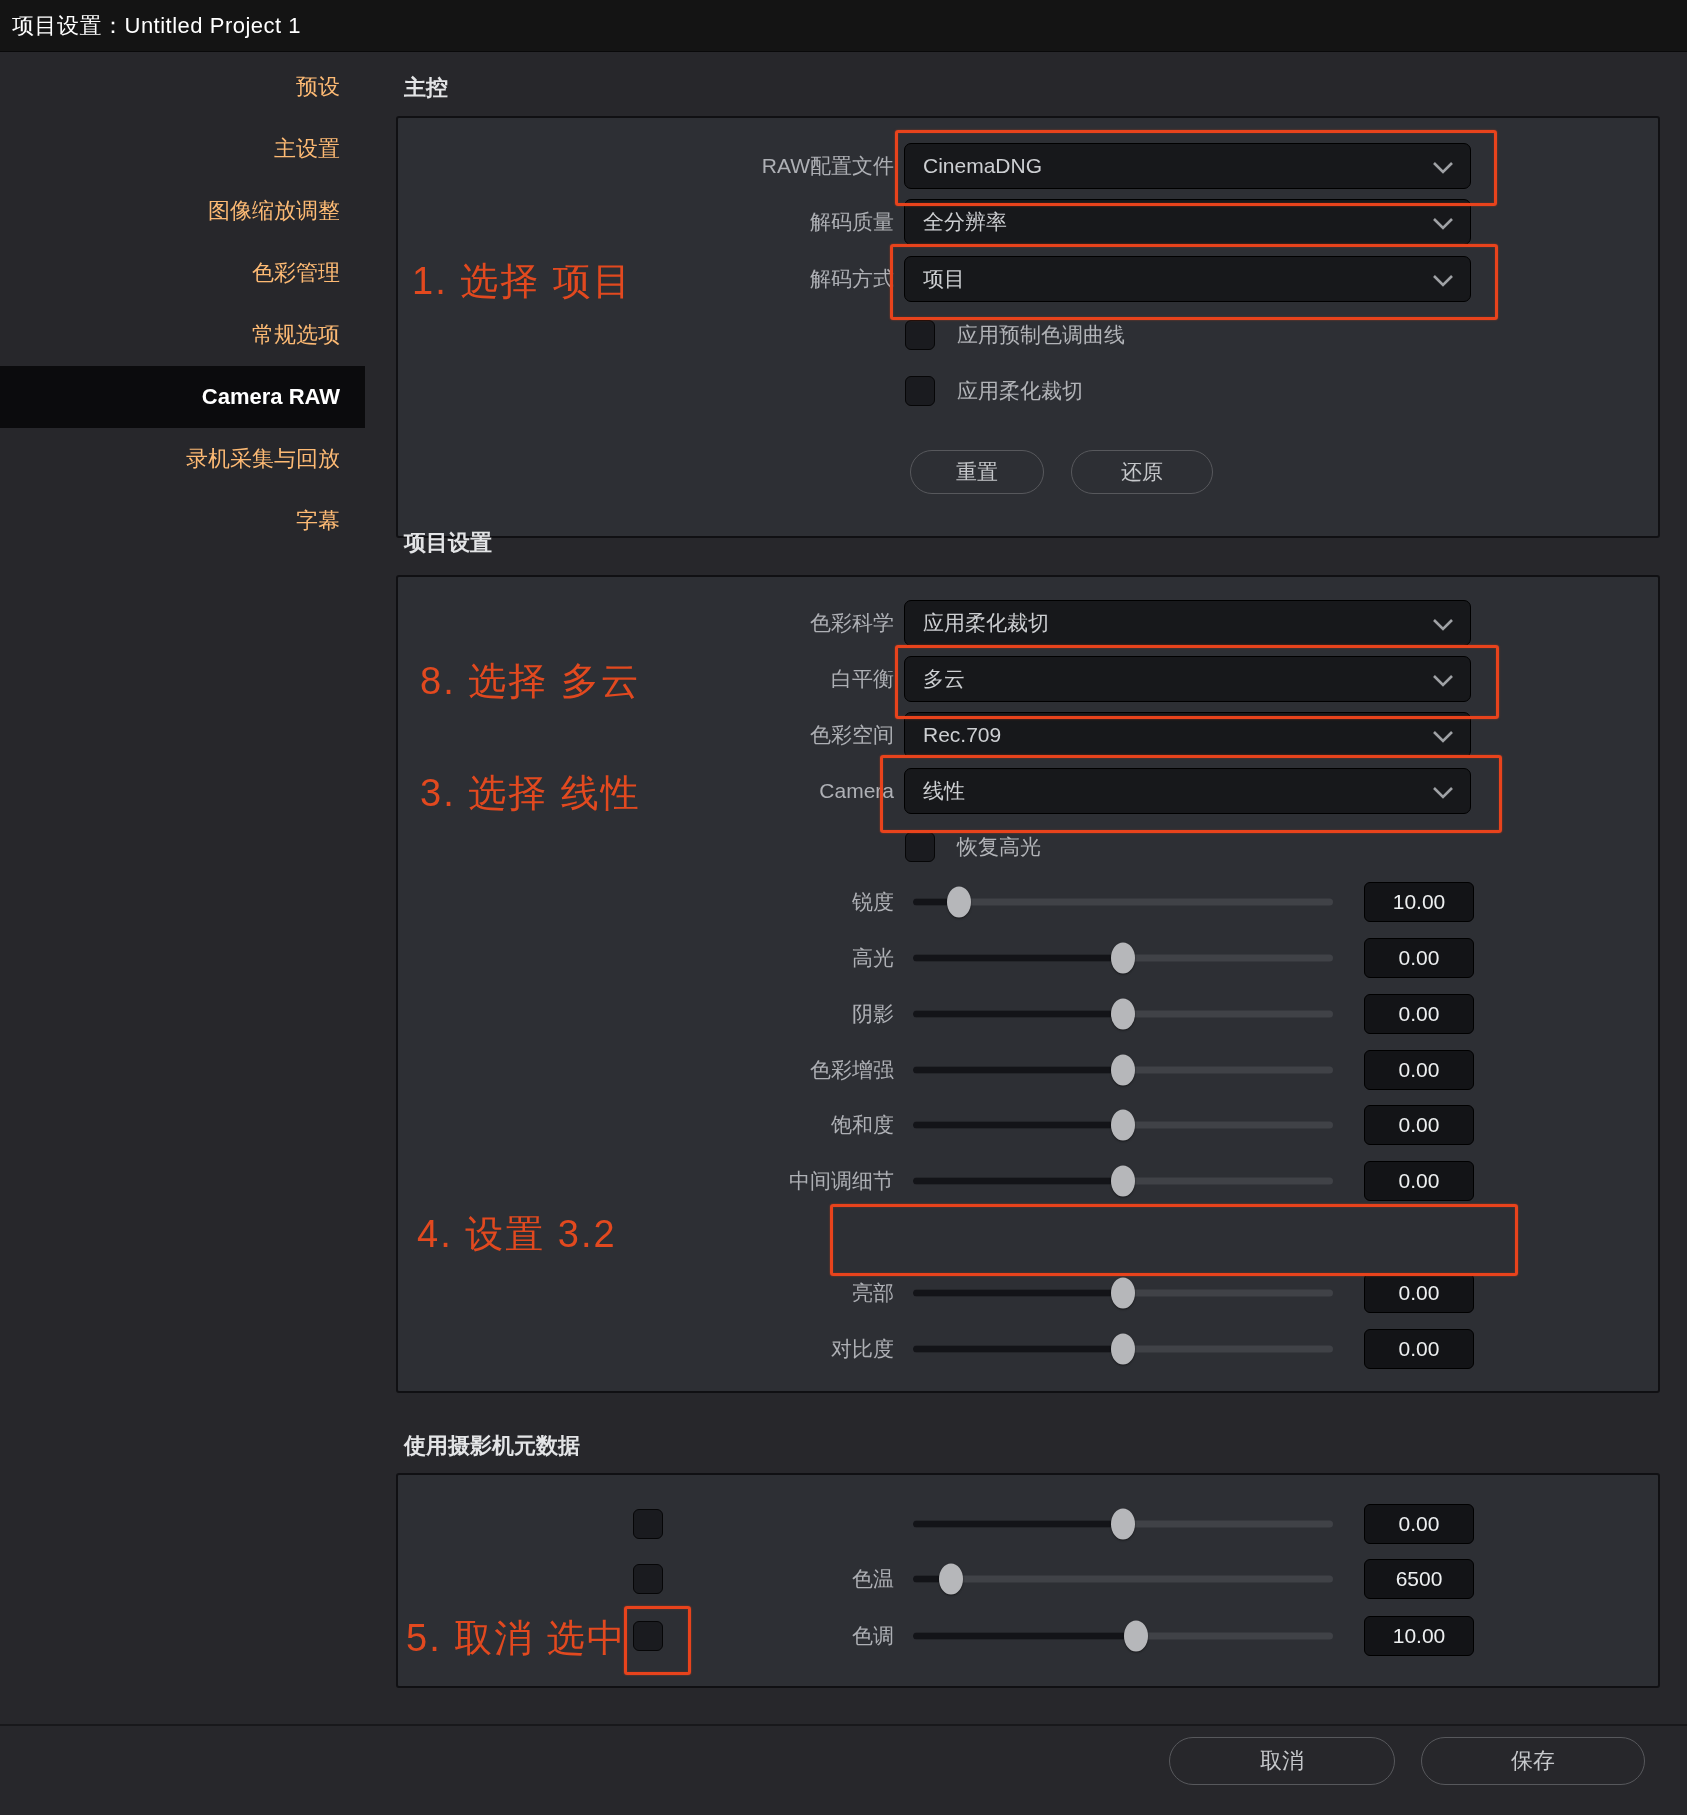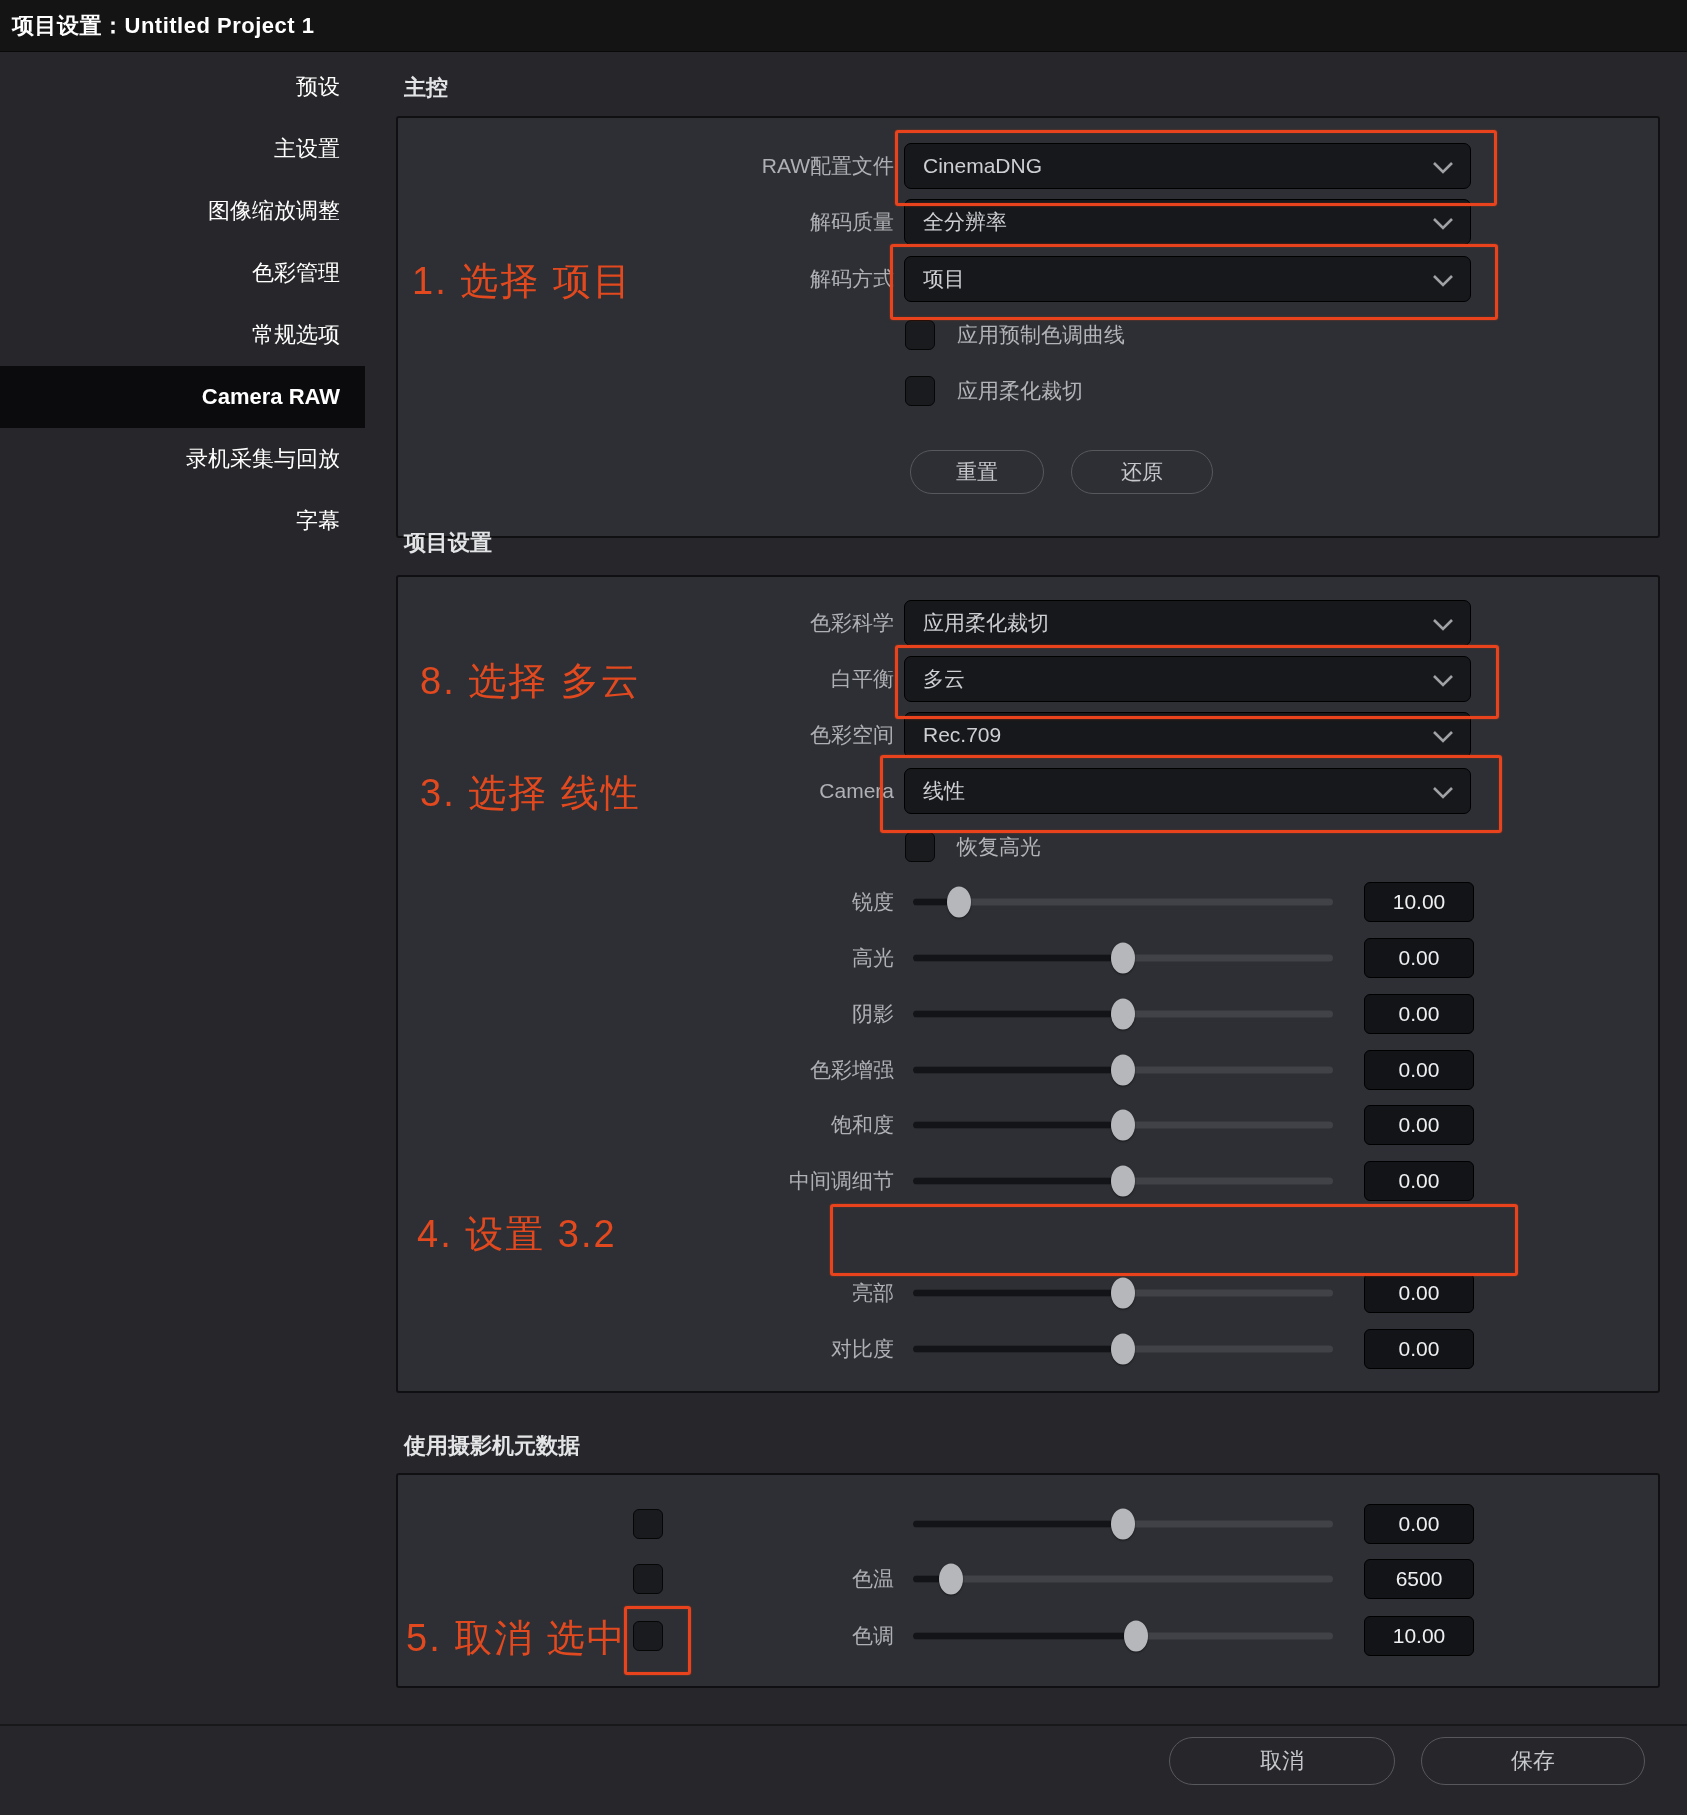--- a/index.html
+++ b/index.html
@@ -4,29 +4,29 @@
 <style>
   html,body{margin:0;padding:0;background:#1a1a1d;}
   .stage{
     position:relative;width:1687px;height:1815px;overflow:hidden;
     background:#27272b;font-family:"Liberation Sans","DejaVu Sans",sans-serif;
     -webkit-font-smoothing:antialiased;
   }
   
   .titlebar{
     position:absolute;left:0;top:0;width:100%;height:52px;background:#141414;
-    border-bottom:1px solid #09090a;color:#ffffff;font-size:22px;font-weight:bold;
+    border-bottom:1px solid #09090a;color:#ffffff;font-size:22px;font-weight:normal;
     line-height:52px;padding-left:12px;box-sizing:border-box;letter-spacing:.5px;
   }
   
   .sidebar{position:absolute;left:0;top:52px;width:365px;bottom:0;background:#27272b;}
   .side-item{
     position:absolute;left:0;width:365px;height:62px;line-height:62px;
     padding-right:25px;box-sizing:border-box;text-align:right;
-    font-size:22px;color:#ffffff;cursor:default;white-space:nowrap;
+    font-size:22px;color:#fdba74;cursor:default;white-space:nowrap;
   }
   .side-item.selected{background:#0b0b0d;color:#ffffff;font-weight:bold;}
   
   .sec-header{position:absolute;left:404px;font-size:22px;font-weight:bold;color:#e3e4e6;white-space:nowrap;}
   
   .panel{
     position:absolute;left:396px;width:1264px;background:#2d2f34;
     border:2px solid #101013;border-radius:3px;box-sizing:border-box;
   }
   

